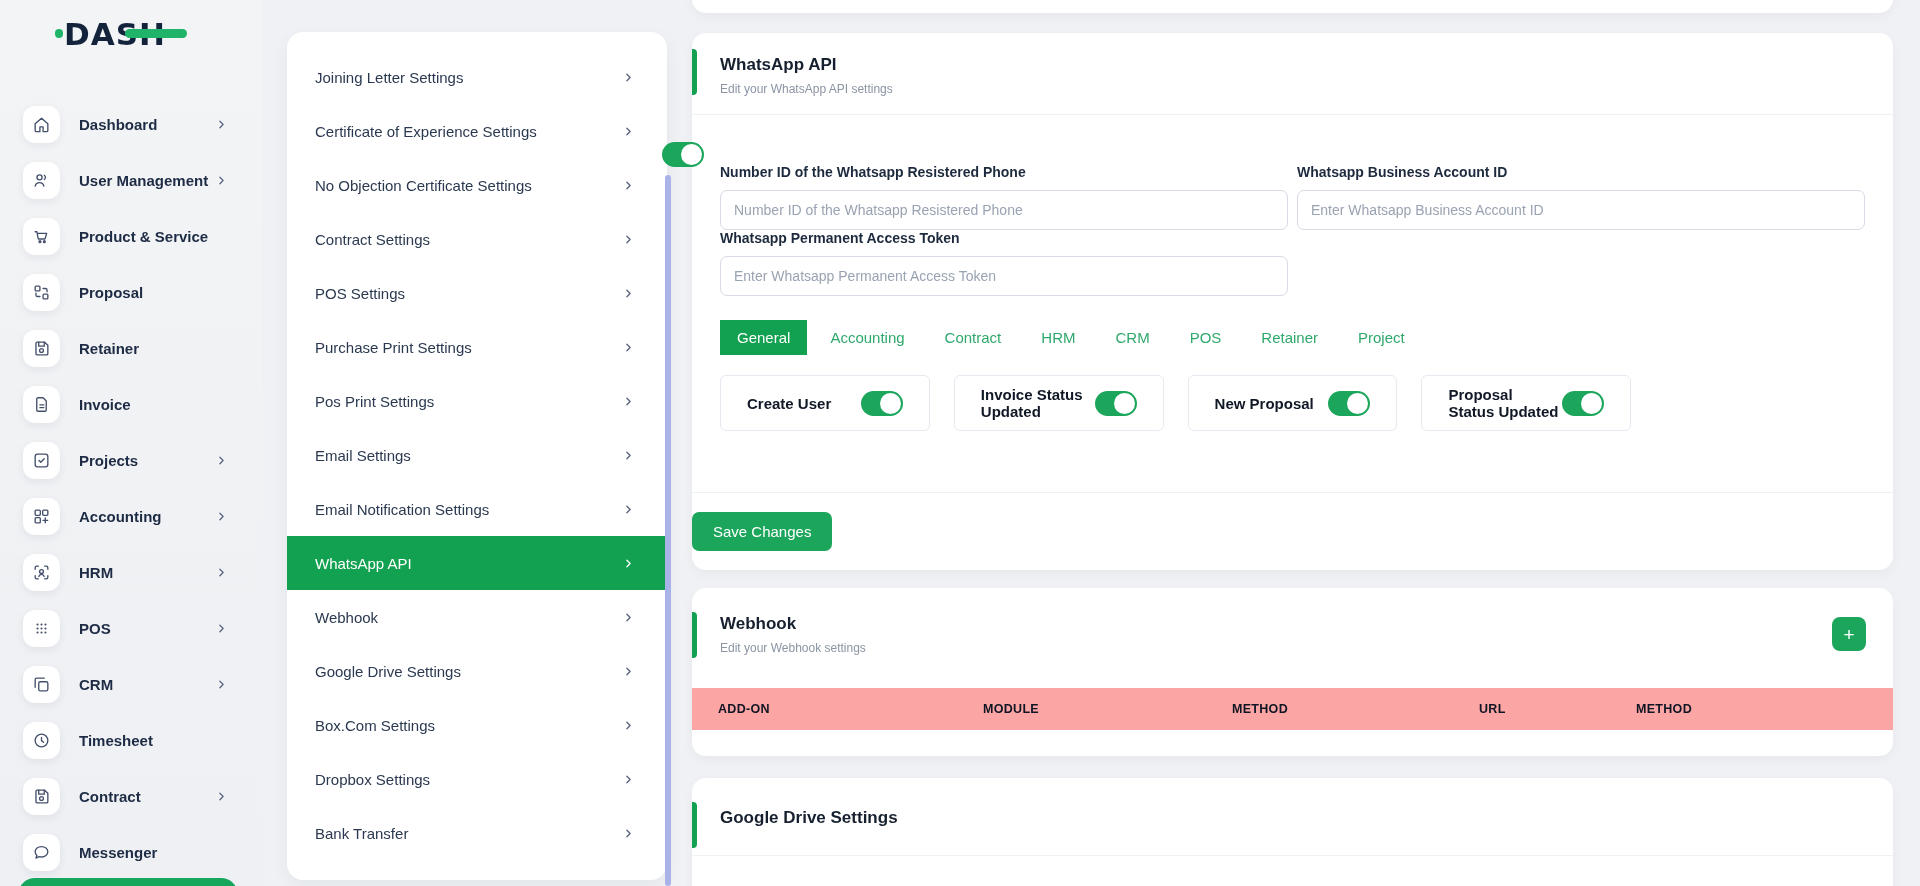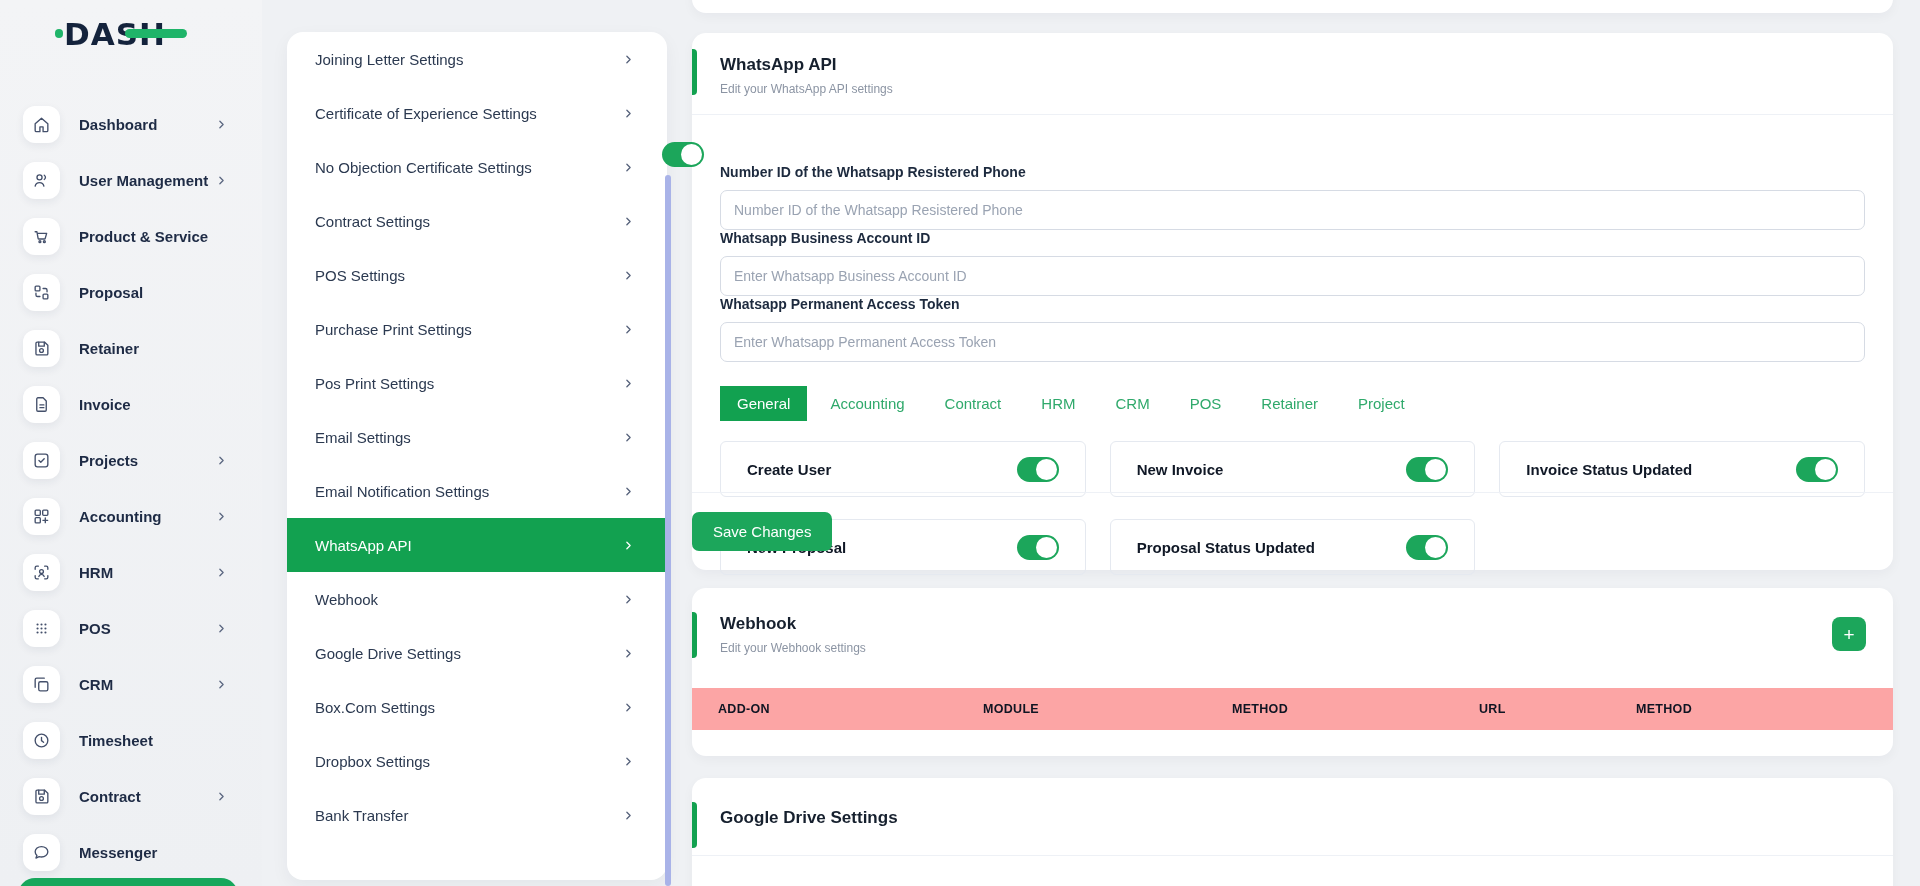--- a/index.html
+++ b/index.html
@@ -19,21 +19,21 @@
   .logo .logo-dot{position:absolute;left:-9px;top:13px;width:8px;height:9px;border-radius:4px;background:#1FB469;}
   .nav{position:absolute;left:0;top:96px;width:262px;}
   .nav-item{display:flex;align-items:center;height:56px;padding-left:23px;cursor:pointer;}
   .nav-icon{width:37px;height:37px;background:#fff;border-radius:12px;box-shadow:0 3px 8px rgba(25,39,70,.07);display:flex;align-items:center;justify-content:center;color:var(--icon);margin-right:19px;flex:none;}
   .nav-label{flex:1;font-size:15px;font-weight:600;color:#1E2B45;}
   .nav-chev{margin-right:34px;color:#5B6780;display:flex;}
   .nav-item.no-chevron .nav-chev{visibility:hidden;}
   .side-btn{position:absolute;left:18px;top:878px;width:220px;height:36px;border-radius:17px;background:#17A75C;border:none;cursor:pointer;}
 
   
-  .panel{position:absolute;left:287px;top:32px;width:380px;height:848px;background:var(--card);border-radius:16px;box-shadow:0 6px 18px rgba(20,30,60,.05);overflow:hidden;}
+  .panel{position:absolute;left:287px;top:32px;width:380px;height:848px;background:var(--card);border-radius:16px;box-shadow:0 6px 18px rgba(20,30,60,.05);padding-top:18px;overflow:hidden;}
   .panel-item{height:54px;display:flex;align-items:center;padding:0 32px 0 28px;font-size:15px;color:#2B3950;cursor:pointer;}
   .panel-item .panel-label{flex:1;}
   .panel-item .panel-chev{color:#55617A;display:flex;}
   .panel-item.active{background:var(--green);color:#fff;}
   .panel-item.active .panel-chev{color:#fff;}
   .panel-scrollbar{position:absolute;left:665px;top:175px;width:6px;height:711px;border-radius:3px;background:var(--scrollbar);cursor:pointer;}
 
   
   .card{position:absolute;left:692px;width:1201px;background:var(--card);border-radius:14px;box-shadow:0 4px 12px rgba(20,30,60,.04);}
   .card-sliver{top:-20px;height:33px;}
@@ -42,30 +42,30 @@
   .wa-card{top:33px;height:537px;}
   .wa-card .accent{top:16px;}
   .card-head{padding:22px 28px 18px;border-bottom:1px solid var(--line);}
   .card-title{font-size:17px;font-weight:700;color:var(--ink);}
   .card-sub{font-size:12px;color:var(--muted);margin-top:7px;}
   .head-switch{position:absolute;right:30px;top:27px;}
 
   .switch{width:42px;height:25px;border-radius:13px;background:var(--tgreen);position:relative;display:inline-block;cursor:pointer;flex:none;}
   .switch::after{content:"";position:absolute;top:2px;right:2px;width:21px;height:21px;border-radius:50%;background:#fff;}
 
-  .form-grid{display:grid;grid-template-columns:1fr;column-gap:9px;padding:20px 28px 0;}
+  .form-grid{display:grid;grid-template-columns:1fr 1fr;column-gap:9px;padding:20px 28px 0;}
   .field-label{font-size:14px;font-weight:700;color:#1D2A3E;margin-bottom:10px;}
   .field input{width:100%;height:40px;border:1px solid var(--border);border-radius:7px;padding:0 13px;font-size:14px;color:#2B3950;font-family:"Liberation Sans",sans-serif;outline:none;background:#fff;}
   .field input::placeholder{color:#9AA3B2;}
 
   .tabs{display:flex;align-items:center;gap:6px;margin:24px 28px 0;}
   .tab{border:none;background:transparent;color:var(--tab-green);font-size:15px;padding:9px 17px;border-radius:0;cursor:pointer;font-family:"Liberation Sans",sans-serif;}
   .tab.active{background:var(--green);color:#fff;}
 
-  .toggle-grid{display:grid;grid-template-columns:1fr 1fr 1fr;column-gap:24px;row-gap:22px;margin:20px 28px 0;}
+  .toggle-grid{display:grid;grid-template-columns:1fr 1fr 1fr 1fr 1fr;column-gap:24px;row-gap:22px;margin:20px 28px 0;}
   .toggle-cell{border:1px solid #E5E9F0;border-radius:6px;height:56px;display:flex;align-items:center;justify-content:space-between;padding:0 26px;}
   .toggle-label{font-size:15px;font-weight:700;color:#101826;}
 
   .wa-footer{position:absolute;left:0;right:0;bottom:0;height:78px;border-top:1px solid var(--line);display:flex;align-items:center;justify-content:flex-start;padding-right:35px;}
   .save-btn{background:var(--tgreen);color:#fff;border:none;border-radius:7px;padding:11px 21px;font-size:15px;cursor:pointer;font-family:"Liberation Sans",sans-serif;}
 
   .wh-card{top:588px;height:168px;overflow:hidden;}
   .wh-card .accent{top:24px;}
   .wh-head{padding:26px 28px 0;}
   .add-btn{position:absolute;right:27px;top:29px;width:34px;height:34px;border-radius:8px;background:var(--tgreen);color:#fff;border:none;font-size:19px;line-height:1;cursor:pointer;}
@@ -510,24 +510,20 @@
 
   </div>
 
   <div class="toggle-grid">
 
       <div class="toggle-cell">
         <span class="toggle-label">Create User</span>
         <span class="switch"></span>
       </div>
 
-      <div class="toggle-cell">
-        <span class="toggle-label">New Invoice</span>
-        <span class="switch"></span>
-      </div>
 
       <div class="toggle-cell">
         <span class="toggle-label">Invoice Status Updated</span>
         <span class="switch"></span>
       </div>
 
       <div class="toggle-cell">
         <span class="toggle-label">New Proposal</span>
         <span class="switch"></span>
       </div>

